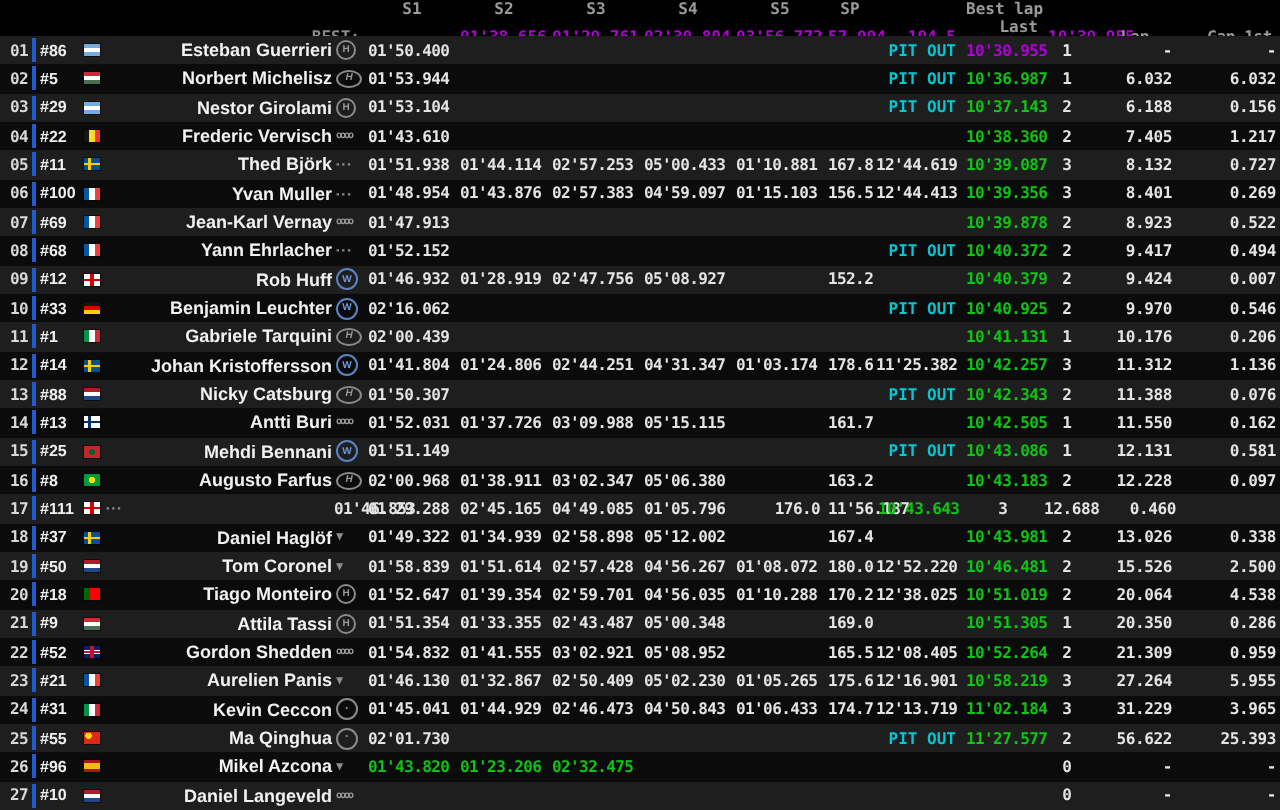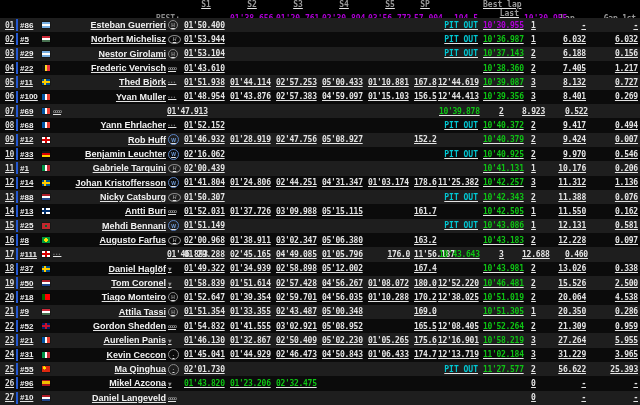--- a/index.html
+++ b/index.html
@@ -1,17 +1,17 @@
 <!DOCTYPE html>
 <html><head>
 <meta charset="utf-8">
 <style>
   html,body{margin:0;padding:0;background:#000;}
   .screen{position:relative;width:640px;height:405px;background:#8b5cf6;overflow:hidden;
-          font-family:"DejaVu Sans Mono",monospace;color:#e4e4e4;text-decoration:underline;}
+          font-family:"DejaVu Sans Mono",monospace;color:#e4e4e4;}
   .grid{display:grid;grid-template-columns:15px 5px 20px 11px 115px 17px 46px 46px 46px 46px 46px 24px 44px 41px 23px 45px 50px;align-items:center;}
   
   .hdr{height:18px;background:#000;font-weight:700;font-size:8px;color:#9a9a9a;}
   .hdr .grid{height:9px;line-height:9px;}
   .sec-lbl{text-align:center;}
   .bestlap-lbl{text-align:left;padding-left:2px;}
   .best-prefix{grid-column:5 / span 2;text-align:right;padding-right:3px;color:#8a8a8a;}
   .purple{color:#b000d8 !important;}
   .green{color:#0ec414 !important;}
   .hdr .t{font-weight:700;}
@@ -228,20 +228,21 @@
     <div class="cell t best green">10'39.356</div>
     <div class="cell lap">3</div>
     <div class="cell gap">8.401</div>
     <div class="cell gapp">0.269</div>
   </div>
       <div class="row grid odd">
     <div class="cell pos">07</div>
     <div class="bar"></div>
     <div class="cell num">#69</div>
     <span class="flag f-france"></span>
+    <div class="cell name">Jean-Karl Vernay</div>
     <span class="logo logo-audi"></span>
     <div class="cell t">01'47.913</div>
     <div class="cell t"></div>
     <div class="cell t"></div>
     <div class="cell t"></div>
     <div class="cell t"></div>
     <div class="cell t sp"></div>
     <div class="cell t last"></div>
     <div class="cell t best green">10'39.878</div>
     <div class="cell lap">2</div>

